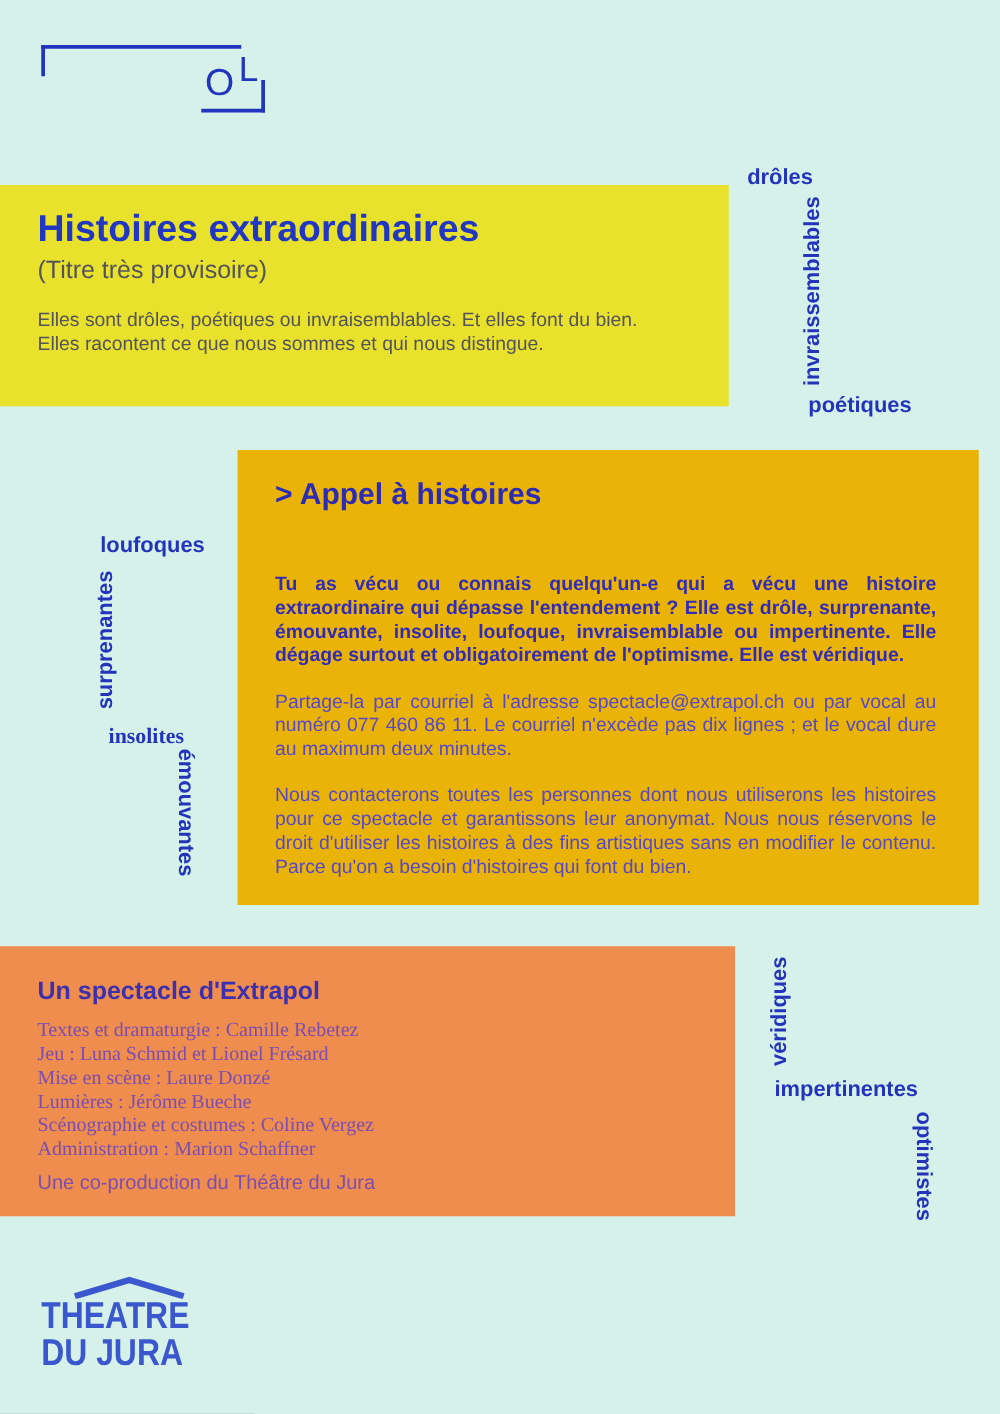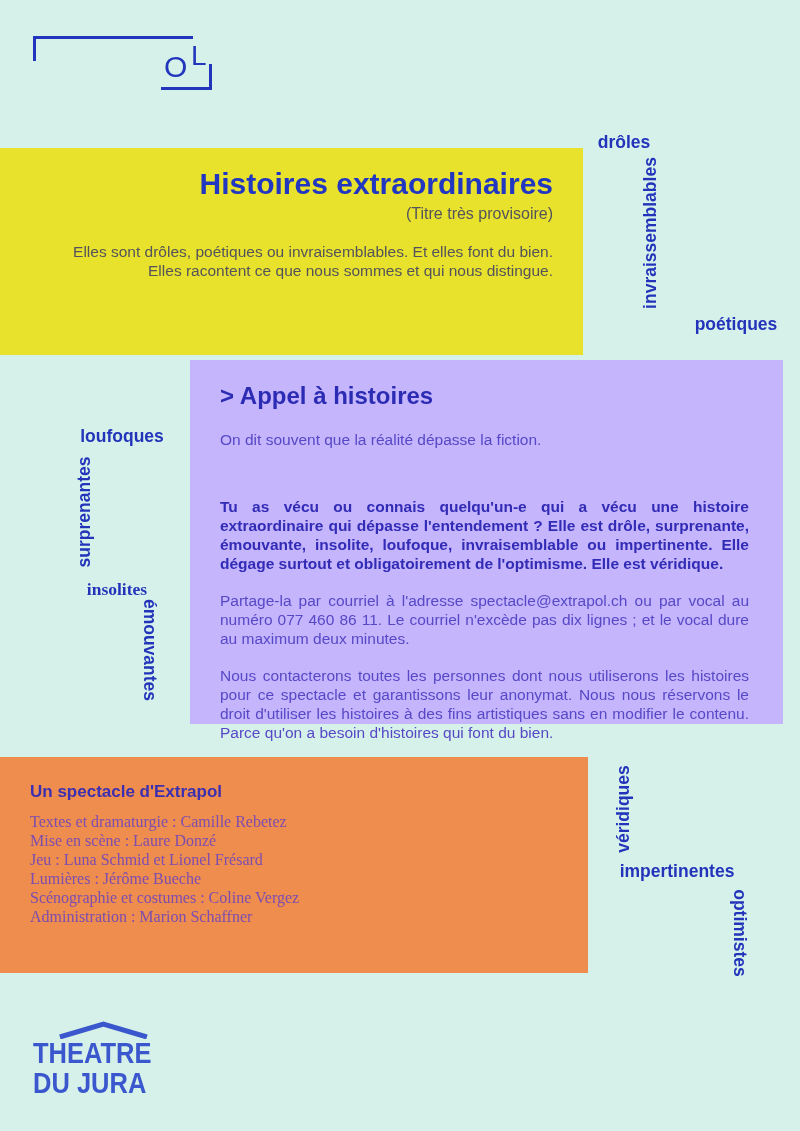--- a/index.html
+++ b/index.html
@@ -21,55 +21,55 @@
   .ex-topline{left:0;top:3px;width:160px;height:3px;}
   .ex-lefttick{left:0;top:3px;width:3px;height:25px;}
   .ex-rightline{left:176px;top:31px;width:3px;height:26px;}
   .ex-bottomline{left:128px;top:54px;width:51px;height:3px;}
   .ex-text{position:absolute;left:-2px;top:25px;font-size:34px;line-height:1;letter-spacing:2px;color:#2236bd;}
   .ex-o{position:absolute;left:131px;top:19px;font-size:30px;line-height:1;color:#2236bd;}
   .ex-l{position:absolute;left:158px;top:9px;font-size:28px;line-height:1;color:#2236bd;}
 
   
   .yellow{
-    position:absolute;left:0;top:148px;width:583px;height:207px;
-    background:#e8e22c;box-sizing:border-box;padding:20px 30px 0 30px;text-align:right;
+    position:absolute;left:0;top:148px;width:583px;height:177px;
+    background:#e8e22c;box-sizing:border-box;padding:20px 30px 0 30px;
   }
   .yellow h1{margin:0;font-size:30px;line-height:1.05;color:#2137c2;font-weight:bold;}
-  .yellow .subtitle{margin-top:5px;font-size:16px;color:#54535b;}
+  .yellow .subtitle{margin-top:5px;font-size:20px;color:#54535b;}
   .yellow .ybody{margin-top:19px;font-size:15.5px;line-height:19px;color:#54535b;white-space:nowrap;}
 
   
   .pink{
     position:absolute;left:190px;top:360px;width:593px;height:364px;
-    background:#c4b5fd;box-sizing:border-box;padding:22px 34px 0 30px;
+    background:#eab308;box-sizing:border-box;padding:22px 34px 0 30px;
   }
   .pink h2{margin:0;font-size:24px;color:#2c2bb4;font-weight:bold;}
   .pink p{margin:18px 0 0 0;font-size:15.5px;line-height:19px;color:#5748c6;text-align:justify;}
   .pink p.first{margin-top:20px;}
   .pink .reg{display:block;text-align:left;}
   .pink .bold-block{display:block;font-weight:bold;color:#322bb5;text-align:justify;margin-top:48px;}
 
   
   .orange{
     position:absolute;left:0;top:757px;width:588px;height:216px;
     background:#ee8d4d;box-sizing:border-box;padding:25px 30px 0 30px;
   }
-  .orange .oc-title{font-size:17px;font-weight:bold;color:#3c2fb0;}
+  .orange .oc-title{font-size:20px;font-weight:bold;color:#3c2fb0;}
   .orange .credits{margin-top:10px;font-size:16px;line-height:19px;color:#7d4db0;font-family:Liberation Serif, serif;}
   .orange .copro{margin-top:9px;font-size:16px;color:#7d4db0;}
 
   
   .fw{
     position:absolute;font-size:17.5px;font-weight:bold;color:#2334bb;
     white-space:nowrap;transform:translate(-50%,-50%) rotate(var(--r,0deg));
   }
   .fw-droles{left:624px;top:142px;}
   .fw-invraissemblables{left:650px;top:233px;--r:-90deg;}
-  .fw-poetiques{left:688px;top:324px;margin-left:48px;}
+  .fw-poetiques{left:688px;top:324px;}
   .fw-loufoques{left:122px;top:436px;}
   .fw-surprenantes{left:84px;top:512px;--r:-90deg;}
   .fw-insolites{left:117px;top:589px;font-family:Liberation Serif, serif;}
   .fw-emouvantes{left:149px;top:650px;--r:90deg;}
   .fw-veridiques{left:623px;top:809px;--r:-90deg;}
   .fw-impertinentes{left:677px;top:871px;}
   .fw-optimistes{left:739px;top:933px;--r:90deg;}
 
   
   .theatre-logo{position:absolute;left:33px;top:1021px;width:160px;color:#3a57cd;}
@@ -97,37 +97,37 @@
     <div class="subtitle">(Titre très provisoire)</div>
     <div class="ybody">
       <div>Elles sont drôles, poétiques ou invraisemblables. Et elles font du bien.</div>
       <div>Elles racontent ce que nous sommes et qui nous distingue.</div>
     </div>
   </section>
 
   <section class="pink">
     <h2>&gt; Appel à histoires</h2>
     <p class="first">
-      <span class="reg">On dit souvent que la réalité dépasse la fiction.</span>
       <strong class="bold-block">Tu as vécu ou connais quelqu'un-e qui a vécu une histoire extraordinaire qui dépasse l'entendement ? Elle est drôle, surprenante, émouvante, insolite, loufoque, invraisemblable ou impertinente. Elle dégage surtout et obligatoirement de l'optimisme. Elle est véridique.</strong>
     </p>
     <p>Partage-la par courriel à l'adresse spectacle@extrapol.ch ou par vocal au numéro 077 460 86 11. Le courriel n'excède pas dix lignes ; et le vocal dure au maximum deux minutes.</p>
     <p>Nous contacterons toutes les personnes dont nous utiliserons les histoires pour ce spectacle et garantissons leur anonymat. Nous nous réservons le droit d'utiliser les histoires à des fins artistiques sans en modifier le contenu. Parce qu'on a besoin d'histoires qui font du bien.</p>
   </section>
 
   <section class="orange">
     <div class="oc-title">Un spectacle d'Extrapol</div>
     <div class="credits">
       <div>Textes et dramaturgie : Camille Rebetez</div>
+      <div>Jeu : Luna Schmid et Lionel Frésard</div>
       <div>Mise en scène : Laure Donzé</div>
-      <div>Jeu : Luna Schmid et Lionel Frésard</div>
       <div>Lumières : Jérôme Bueche</div>
       <div>Scénographie et costumes : Coline Vergez</div>
       <div>Administration : Marion Schaffner</div>
     </div>
+    <div class="copro">Une co-production du Théâtre du Jura</div>
   </section>
 
   <span class="fw fw-droles">drôles</span>
   <span class="fw fw-invraissemblables">invraissemblables</span>
   <span class="fw fw-poetiques">poétiques</span>
   <span class="fw fw-loufoques">loufoques</span>
   <span class="fw fw-surprenantes">surprenantes</span>
   <span class="fw fw-insolites">insolites</span>
   <span class="fw fw-emouvantes">émouvantes</span>
   <span class="fw fw-veridiques">véridiques</span>

